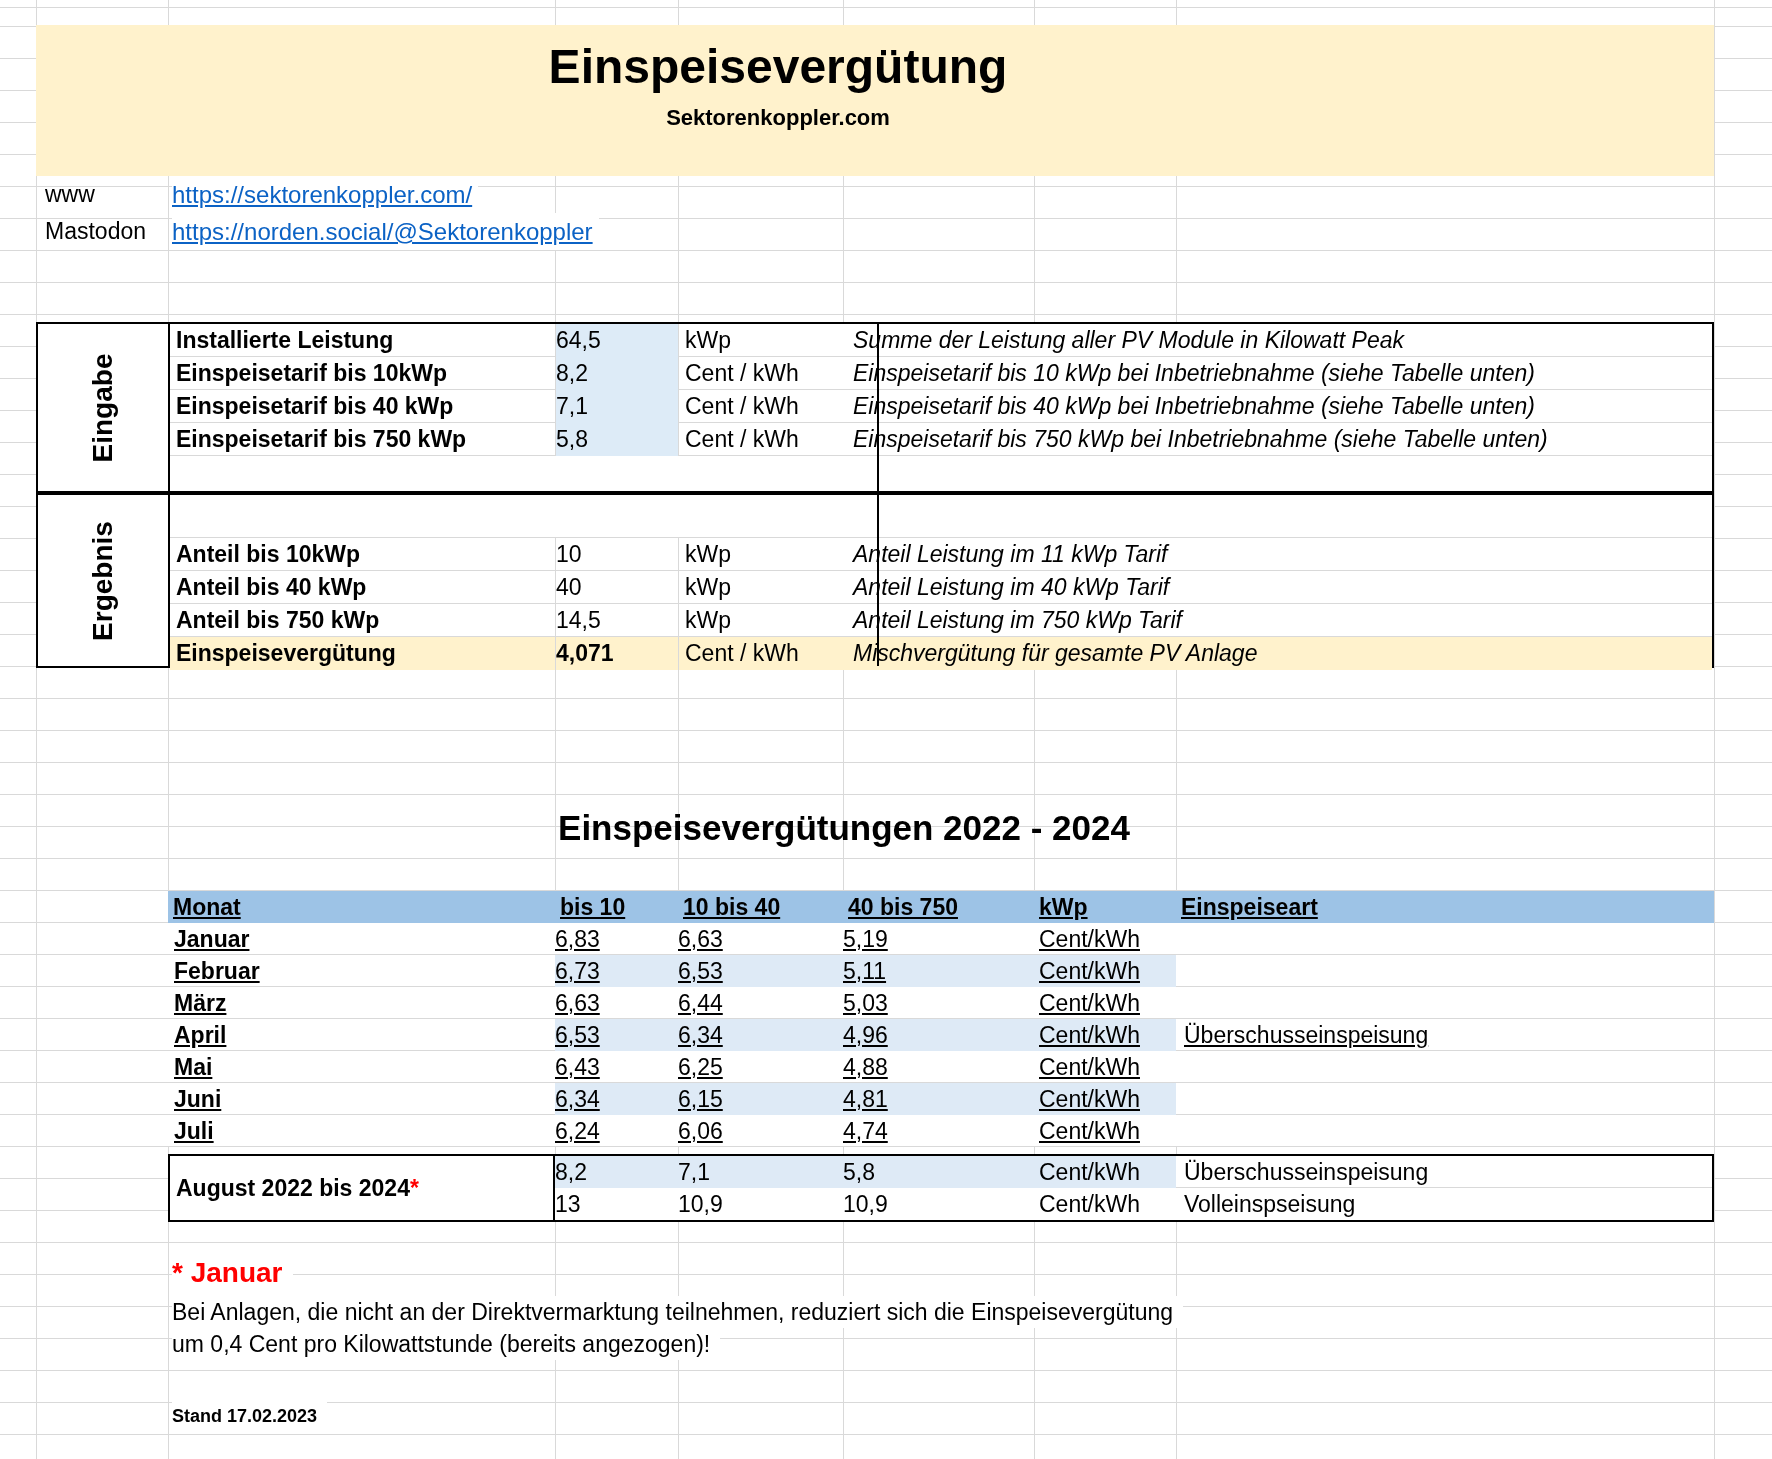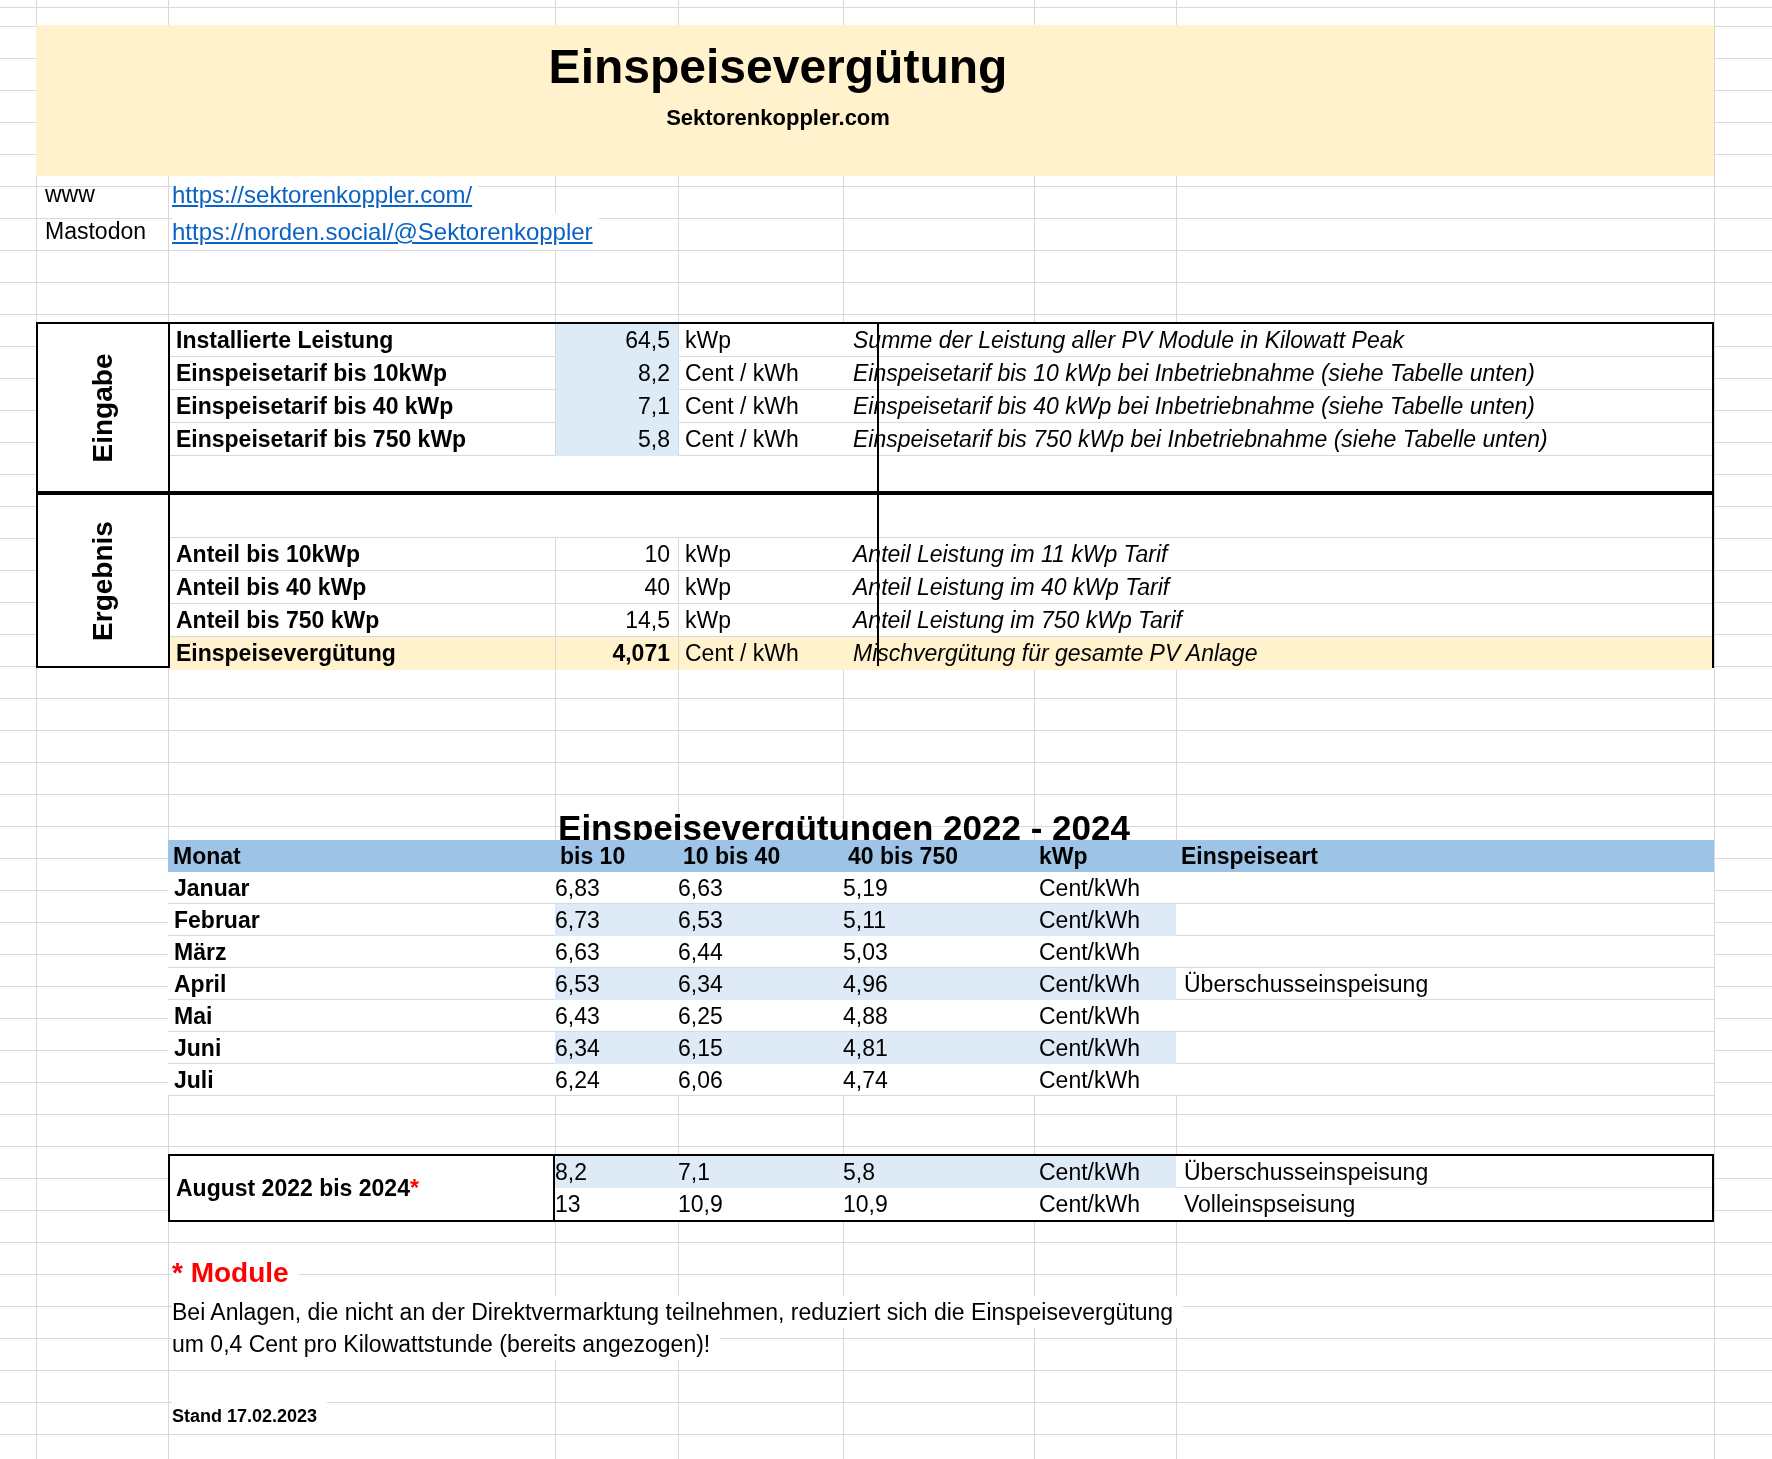--- a/index.html
+++ b/index.html
@@ -36,31 +36,31 @@
   .section{left:36px;width:1678px;border:2px solid #000;background:#fff;display:flex;box-sizing:border-box;}
   .sec-eingabe{top:322px;height:171px;}
   .sec-ergebnis{top:493px;height:175px;}
   .vlabel-col{width:130px;border-right:2px solid #000;display:flex;align-items:center;justify-content:center;flex:0 0 130px;}
   .vlabel{transform:rotate(-90deg);font-size:28px;font-weight:bold;white-space:nowrap;}
   .rows-col{flex:1 1 auto;position:relative;}
   .blackvline{position:absolute;left:707px;top:0;bottom:0;width:2px;background:#000;}
   .grid-upper{display:grid;grid-template-columns:385px 123px 165px auto;height:33px;line-height:33px;font-size:23px;}
   .grid-upper.gb{border-bottom:1px solid #d9d9d9;box-sizing:border-box;}
   .lbl{font-weight:bold;padding-left:6px;white-space:nowrap;overflow:hidden;border-radius:10px;}
-  .val{text-align:right;padding-right:8px;border-left:1px solid #d9d9d9;box-sizing:border-box;}
+  .val{text-align:left;padding-right:8px;border-left:1px solid #d9d9d9;box-sizing:border-box;}
   .val.blue{background:#DDEBF7;}
   .unit{padding-left:6px;border-left:1px solid #d9d9d9;box-sizing:border-box;white-space:nowrap;}
   .desc{font-style:italic;padding-left:10px;white-space:nowrap;overflow:hidden;}
   .spacer-e1{height:38px;}
   .spacer-r1{height:43px;border-bottom:1px solid #d9d9d9;box-sizing:border-box;}
   .hl-row{background:#FFF2CC;}
   .hl-row .lbl,.hl-row .val{font-weight:bold;}
   
   .tbl-title{left:168px;top:800px;width:1352px;height:55px;text-align:center;font-size:35px;font-weight:bold;line-height:55px;}
-  .ltable{left:168px;top:840px;width:1546px;}
+  .ltable{left:168px;top:891px;width:1546px;text-decoration:underline;}
   .trow{display:grid;grid-template-columns:387px 123px 165px 191px 142px 538px;height:32px;line-height:32px;font-size:23px;border-bottom:1px solid #d9d9d9;box-sizing:border-box;background:#fff;}
   .thead{background:#9DC3E6;font-weight:bold;border-bottom:none;}
   .thead > div{padding-left:5px;}
   .mon{font-weight:bold;padding-left:6px;}
   .num{text-align:left;padding-right:10px;}
   .cunit{padding-left:5px;white-space:nowrap;}
   .art{padding-left:8px;white-space:nowrap;}
   .banded .num,.banded .cunit{background:#DEEAF6;}
   
   .august{left:168px;top:1154px;width:1546px;height:68px;border:2px solid #000;box-sizing:border-box;display:flex;background:#fff;}
@@ -250,19 +250,19 @@
       <div class="aug-row">
         <div class="num">13</div>
         <div class="num">10,9</div>
         <div class="num">10,9</div>
         <div class="cunit">Cent/kWh</div>
         <div class="art">Volleinspseisung</div>
       </div>
     </div>
   </div>
 
-  <div class="abs hinweis-h">* Module</div>
+  <div class="abs hinweis-h">* Januar</div>
   <div class="abs body-line bl1">Bei Anlagen, die nicht an der Direktvermarktung teilnehmen, reduziert sich die Einspeisevergütung</div>
   <div class="abs body-line bl2">um 0,4 Cent pro Kilowattstunde (bereits angezogen)!</div>
 
   <div class="abs stand">Stand 17.02.2023</div>
 
 </div>
 
 </body></html>

